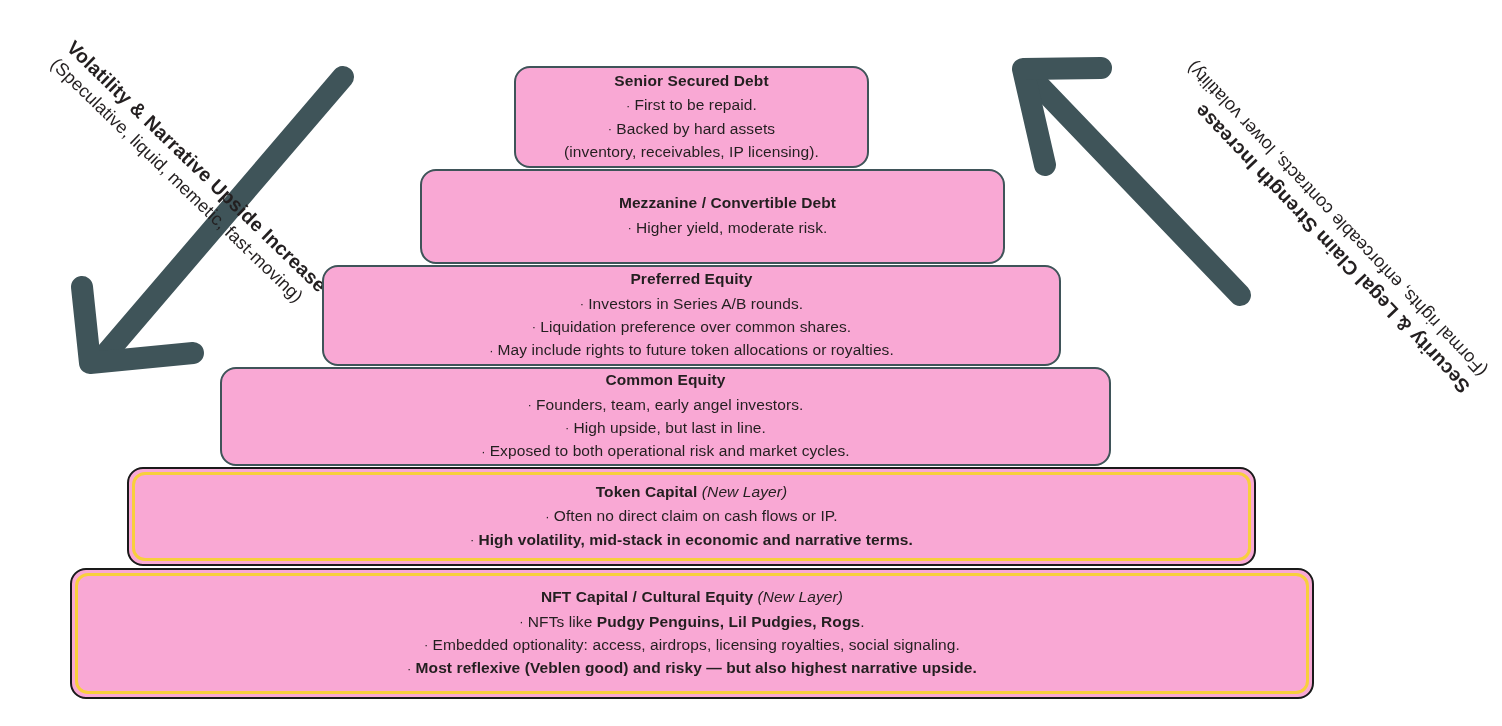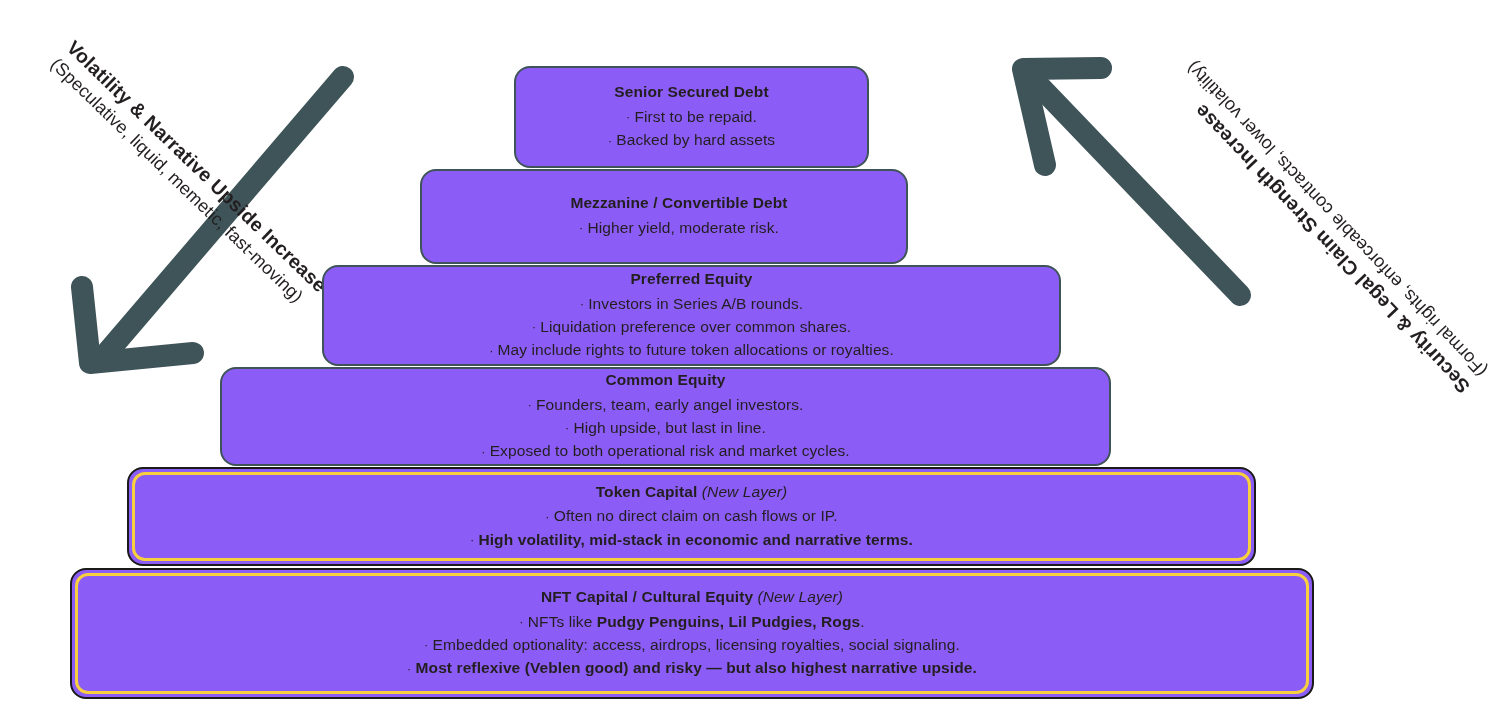--- a/index.html
+++ b/index.html
@@ -20,21 +20,21 @@
   #stage {
     position: relative;
     width: 1502px;
     height: 726px;
   }
 
   
   .tier {
     position: absolute;
     box-sizing: border-box;
-    background: #8b5cf6;
+    background: #f9a8d4;
     display: flex;
     flex-direction: column;
     align-items: center;
     justify-content: center;
     text-align: center;
     line-height: 1.30;
     font-size: 15.5px;
     letter-spacing: 0.1px;
   }
 
@@ -149,22 +149,23 @@
   <div class="arrow-label" id="right-label">
     <span class="main">Security &amp; Legal Claim Strength Increase</span>
     <span class="sub">(Formal rights, enforceable contracts, lower volatility)</span>
   </div>
 
   <div id="tier-host">
       <div class="tier dark" style="left: 514px; top: 66px; width: 355px; height: 102px;">
         <div class="tier-title">Senior Secured Debt</div>
         <div class="tier-line"><span class="bullet">·</span>First to be repaid.</div>
         <div class="tier-line"><span class="bullet">·</span>Backed by hard assets</div>
+        <div class="tier-line">(inventory, receivables, IP licensing).</div>
       </div>
-      <div class="tier dark" style="left: 420px; top: 169px; width: 488px; height: 95px; padding-left: 30px;">
+      <div class="tier dark" style="left: 420px; top: 169px; width: 585px; height: 95px; padding-left: 30px;">
         <div class="tier-title">Mezzanine / Convertible Debt</div>
         <div class="tier-line"><span class="bullet">·</span>Higher yield, moderate risk.</div>
       </div>
       <div class="tier dark" style="left: 322px; top: 265px; width: 739px; height: 101px;">
         <div class="tier-title">Preferred Equity</div>
         <div class="tier-line"><span class="bullet">·</span>Investors in Series A/B rounds.</div>
         <div class="tier-line"><span class="bullet">·</span>Liquidation preference over common shares.</div>
         <div class="tier-line"><span class="bullet">·</span>May include rights to future token allocations or royalties.</div>
       </div>
       <div class="tier dark" style="left: 220px; top: 367px; width: 891px; height: 99px;">

